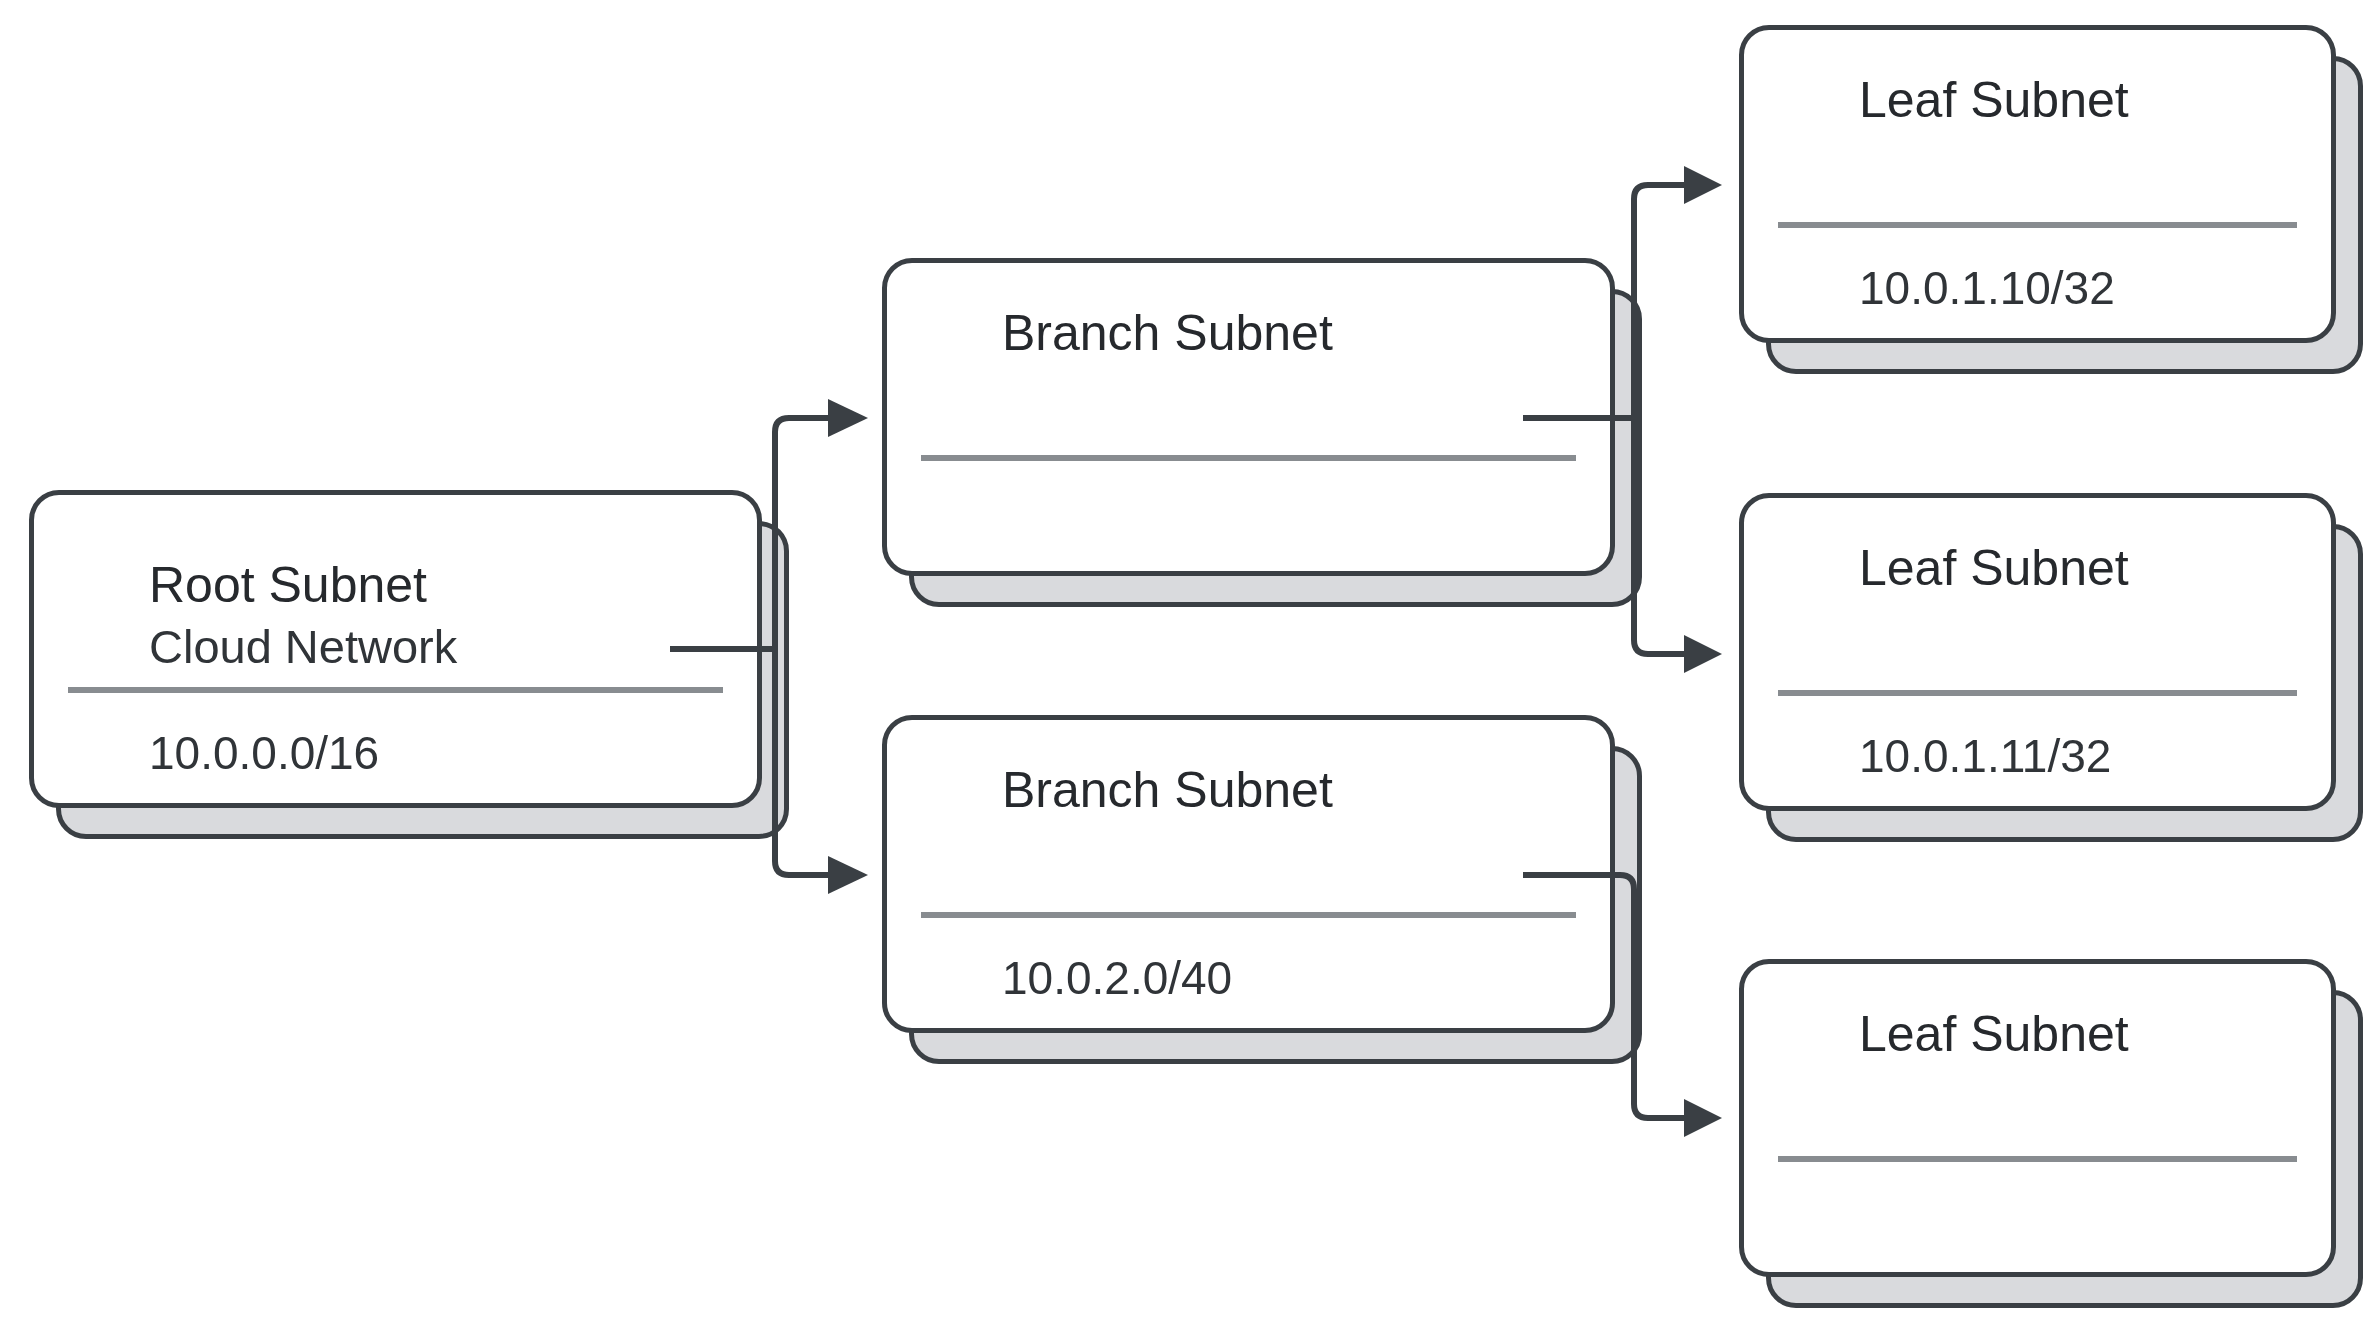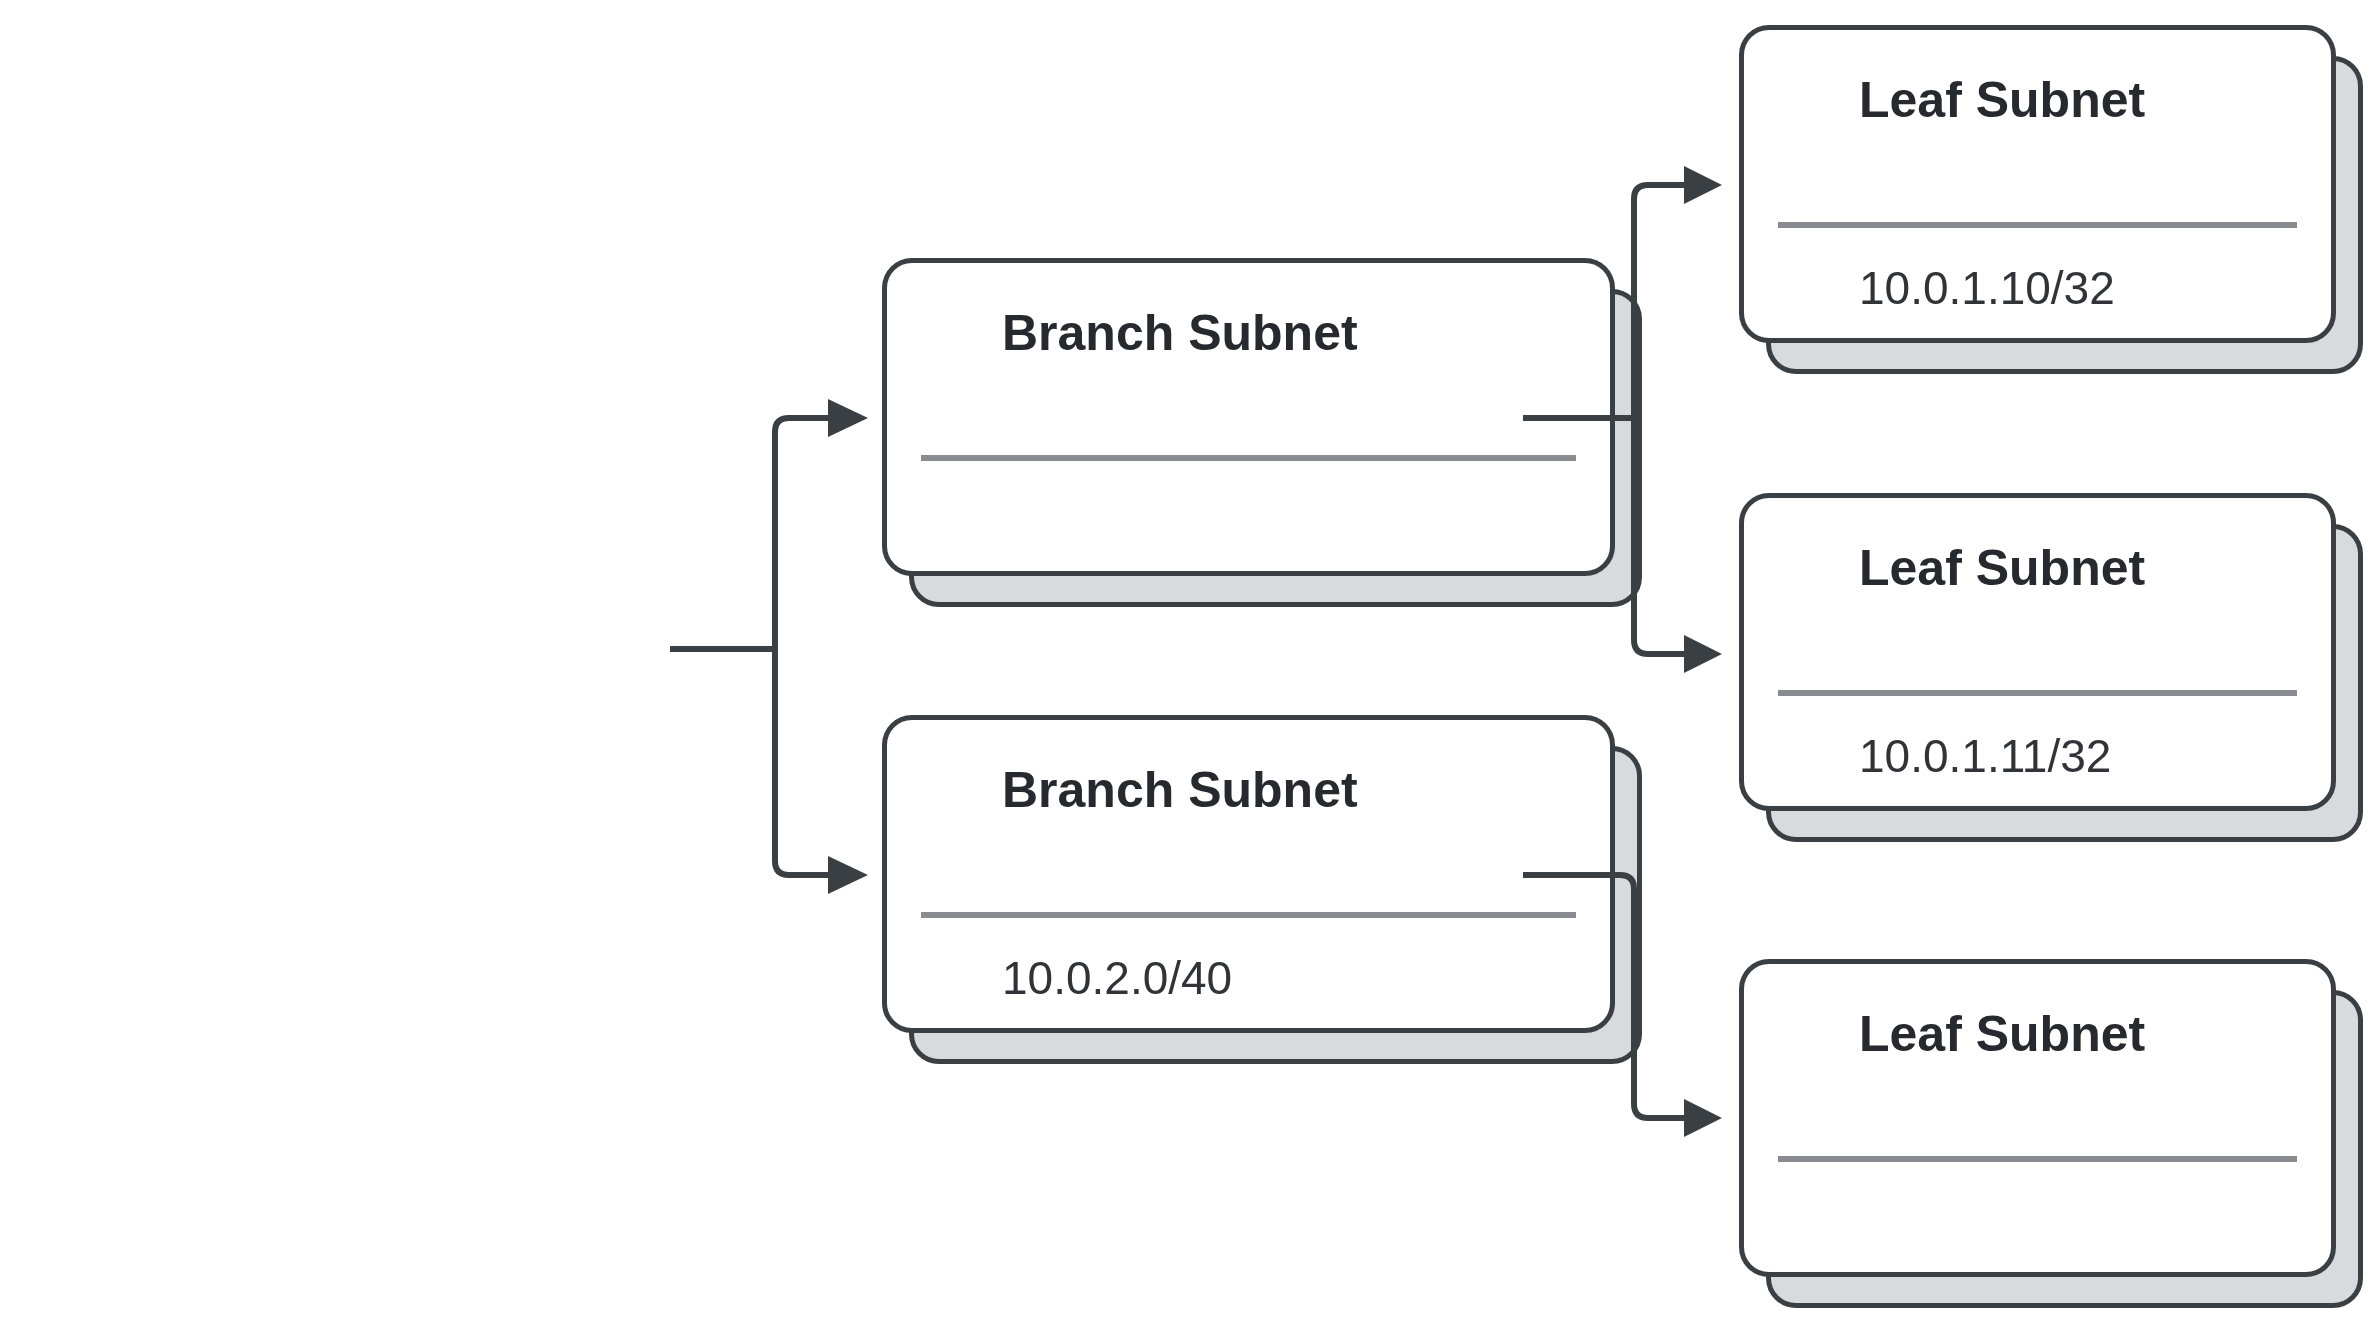--- a/index.html
+++ b/index.html
@@ -32,21 +32,21 @@
     border-radius:30px;box-sizing:border-box;
   }
   .card .face{
     position:absolute;left:0;top:0;width:100%;height:100%;
     background:var(--card-fill);
     border:5px solid var(--card-border);
     border-radius:30px;box-sizing:border-box;
   }
   .title{
     position:absolute;left:115px;top:44px;right:10px;
-    font-size:50px;line-height:52px;font-weight:bold;
+    font-size:50px;line-height:52px;font-weight:normal;
     color:var(--title-text);white-space:nowrap;
   }
   .card.root .title{top:64px;}
   .subtitle{
     position:absolute;left:115px;top:126px;right:10px;
     font-size:47px;line-height:52px;font-weight:normal;
     color:var(--body-text);white-space:nowrap;
   }
   .divider{
     position:absolute;left:34px;right:34px;top:192px;height:6px;
@@ -82,20 +82,29 @@
     <path d="M 1523 418 H 1637"></path>
     <path d="M 1634 421 V 199 Q 1634 185 1648 185 H 1686"></path>
     <polygon points="1684,166 1684,204 1722,185"></polygon>
     <path d="M 1634 415 V 640 Q 1634 654 1648 654 H 1686"></path>
     <polygon points="1684,635 1684,673 1722,654"></polygon>
 
     <path d="M 1523 875 H 1620 Q 1634 875 1634 889 V 1104 Q 1634 1118 1648 1118 H 1686"></path>
     <polygon points="1684,1099 1684,1137 1722,1118"></polygon>
   </svg>
 
+  <div class="card root pos-root">
+    <div class="shadow"></div>
+    <div class="face">
+      <div class="title">Root Subnet</div>
+      <div class="subtitle">Cloud Network</div>
+      <div class="divider"></div>
+      <div class="cidr">10.0.0.0/16</div>
+    </div>
+  </div>
 
   <div class="card branch pos-branch-1">
     <div class="shadow"></div>
     <div class="face">
       <div class="title">Branch Subnet</div>
       <div class="divider"></div>
     </div>
   </div>
 
   <div class="card branch pos-branch-2">

